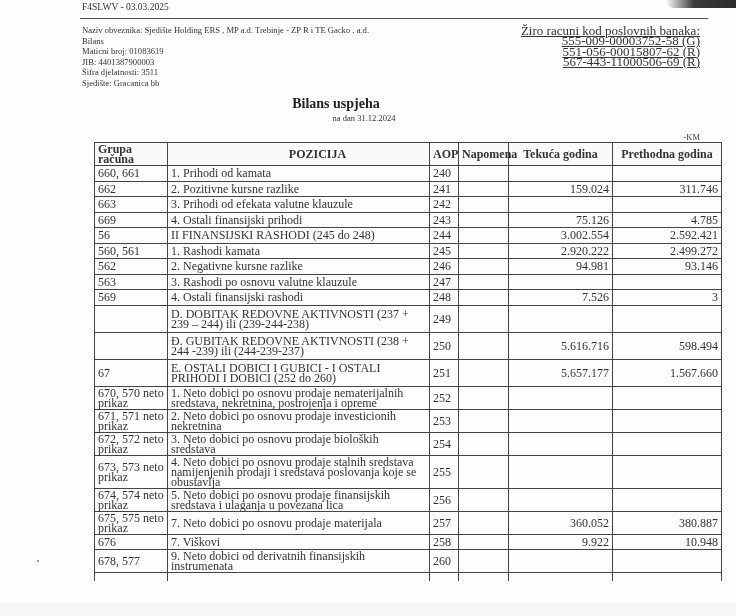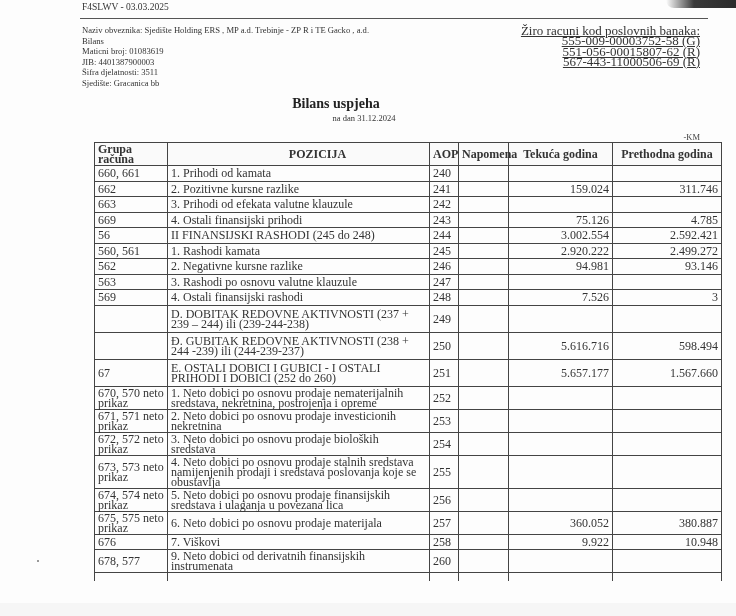--- a/index.html
+++ b/index.html
@@ -220,21 +220,21 @@
     <tr class="r2s">
       <td>674, 574 neto prikaz</td>
       <td>5. Neto dobici po osnovu prodaje finansijskih sredstava i ulaganja u povezana lica</td>
       <td>256</td>
       <td></td>
       <td class="num"></td>
       <td class="num"></td>
     </tr>
     <tr class="r2s">
       <td>675, 575 neto prikaz</td>
-      <td>6. Neto dobici po osnovu prodaje materijala</td>
+      <td>7. Neto dobici po osnovu prodaje materijala</td>
       <td>257</td>
       <td></td>
       <td class="num">360.052</td>
       <td class="num">380.887</td>
     </tr>
     <tr class="r1">
       <td>676</td>
       <td>7. Viškovi</td>
       <td>258</td>
       <td></td>

